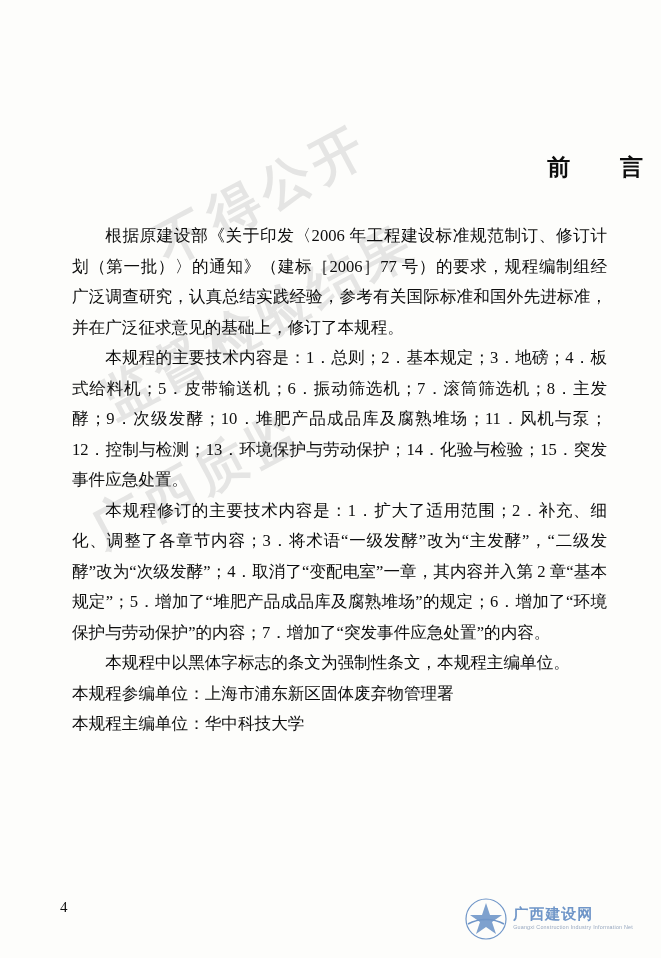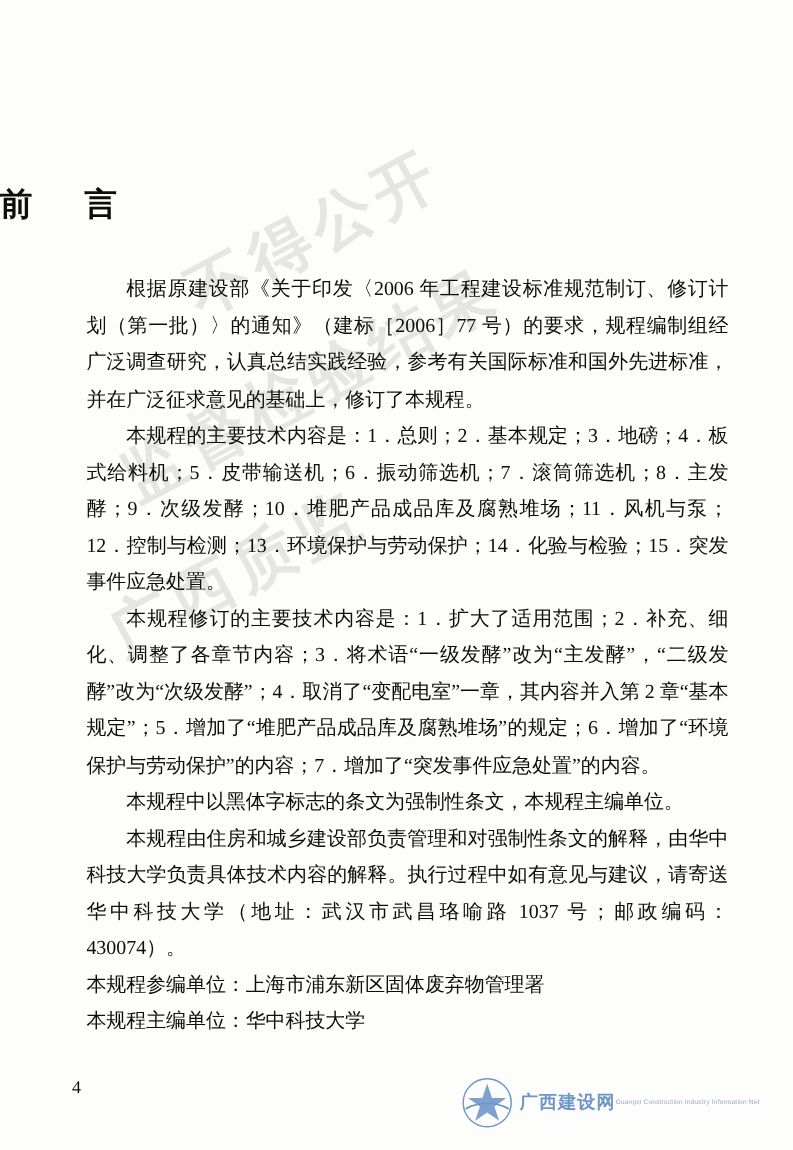--- a/index.html
+++ b/index.html
@@ -35,27 +35,27 @@
     letter-spacing: 6px;
     color: rgba(150, 150, 150, 0.23);
     white-space: nowrap;
     line-height: 1.9;
   }
   .wm-line1 { position: absolute; top: 0; left: 130px; }
   .wm-line2 { position: absolute; top: 110px; left: 10px; }
   .wm-line3 { position: absolute; top: 220px; left: -60px; }
 
   .doc-title {
-    text-align: left;
-    font-size: 27px;
+    text-align: right;
+    font-size: 23px;
     font-weight: bold;
     letter-spacing: 18px;
     margin-top: 152px;
     margin-bottom: 38px;
-    font-family: Liberation Sans, sans-serif;
+    font-family: Liberation Mono, monospace;
     position: relative;
     z-index: 10;
   }
   .body-text {
     position: relative;
     z-index: 10;
     padding: 0 54px 0 72px;
     font-size: 16.6px;
     line-height: 30.5px;
     text-align: justify;
@@ -88,24 +88,23 @@
     opacity: 0.72;
   }
   .logo-mark {
     width: 42px;
     height: 42px;
     margin-right: 6px;
     position: relative;
   }
   .logo-text-block {
     display: flex;
-    flex-direction: row;
+    flex-direction: column;
     justify-content: center;
     line-height: 1.05;
-    align-items: center;
   }
   .logo-text-cn {
     font-family: "DejaVu Sans", sans-serif;
     font-size: 15px;
     font-weight: bold;
     color: #3a6fb5;
     letter-spacing: 1px;
   }
   .logo-text-en {
     font-family: "Liberation Sans", sans-serif;
@@ -126,21 +125,20 @@
     <span class="wm-line3">广西质监</span>
   </div>
 
   <div class="doc-title">前    言</div>
 
   <div class="body-text">
     <p>根据原建设部《关于印发〈2006 年工程建设标准规范制订、修订计划（第一批）〉的通知》（建标［2006］77 号）的要求，规程编制组经广泛调查研究，认真总结实践经验，参考有关国际标准和国外先进标准，并在广泛征求意见的基础上，修订了本规程。</p>
     <p>本规程的主要技术内容是：1．总则；2．基本规定；3．地磅；4．板式给料机；5．皮带输送机；6．振动筛选机；7．滚筒筛选机；8．主发酵；9．次级发酵；10．堆肥产品成品库及腐熟堆场；11．风机与泵；12．控制与检测；13．环境保护与劳动保护；14．化验与检验；15．突发事件应急处置。</p>
     <p>本规程修订的主要技术内容是：1．扩大了适用范围；2．补充、细化、调整了各章节内容；3．将术语“一级发酵”改为“主发酵”，“二级发酵”改为“次级发酵”；4．取消了“变配电室”一章，其内容并入第 2 章“基本规定”；5．增加了“堆肥产品成品库及腐熟堆场”的规定；6．增加了“环境保护与劳动保护”的内容；7．增加了“突发事件应急处置”的内容。</p>
     <p>本规程中以黑体字标志的条文为强制性条文，本规程主编单位。</p>
-    <p>本规程由住房和城乡建设部负责管理和对强制性条文的解释，由华中科技大学负责具体技术内容的解释。执行过程中如有意见与建议，请寄送华中科技大学（地址：武汉市武昌珞喻路 1037 号；邮政编码：430074）。</p>
     <p class="noindent">本规程参编单位：上海市浦东新区固体废弃物管理署</p>
     <p class="noindent">本规程主编单位：华中科技大学</p>
   </div>
 
   <div class="page-number">4</div>
 
   <div class="logo-watermark">
     <div class="logo-mark">
       <svg width="42" height="42" viewBox="0 0 42 42" aria-hidden="true">
         <circle cx="21" cy="21" r="20" fill="none" stroke="#3a6fb5" stroke-width="1.2"></circle>

